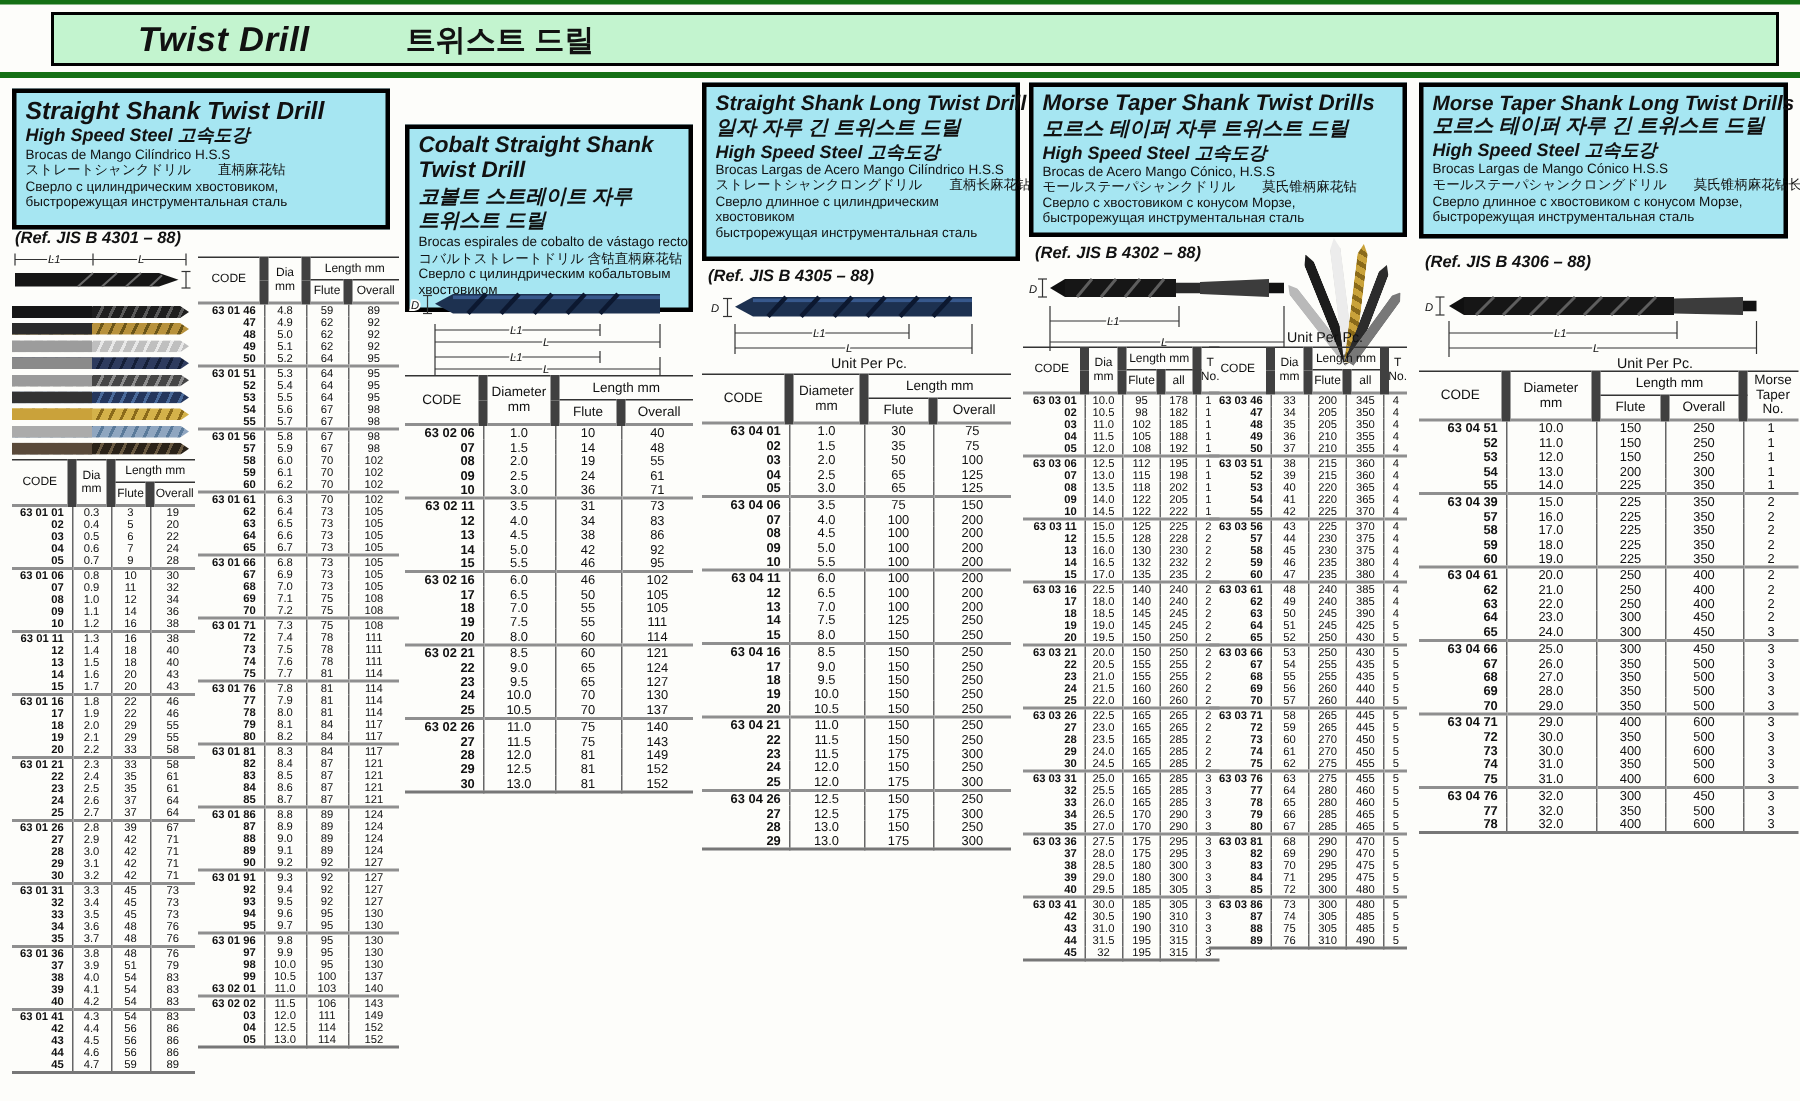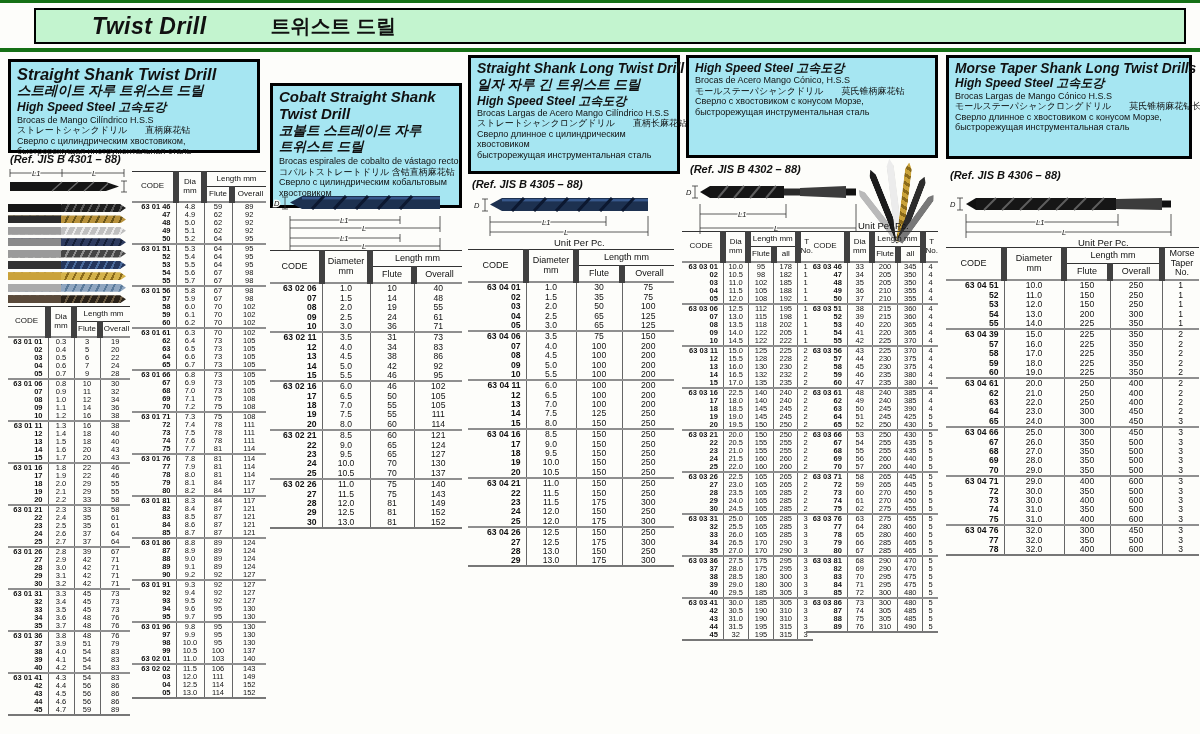--- a/index.html
+++ b/index.html
@@ -106,21 +106,20 @@
 <div class="page">
   <div class="rule r-top"></div>
   <div class="title-bar">
     <span class="t-en">Twist Drill</span>
     <span class="t-ko">트위스트 드릴</span>
   </div>
   <div class="rule r-under"></div>
 
   <div class="hbox" id="h1">
       <div class="hl-en">Straight Shank Twist Drill</div>
-      <div class="hl-ko">스트레이트 자루 트위스트 드릴</div>
       <div class="hl-hss">High Speed Steel 고속도강</div>
       <div class="hl-sm">Brocas de Mango Cilíndrico H.S.S</div>
       <div class="hl-sm">ストレートシャンクドリル　　直柄麻花钻</div>
       <div class="hl-sm">Сверло с цилиндрическим хвостовиком,</div>
       <div class="hl-sm">быстрорежущая инструментальная сталь</div>
     </div>
   <div class="ref" id="ref1">(Ref. JIS B 4301 – 88)</div>
   <svg id="dim1" width="122" height="34">
     <line x1="4" y1="7" x2="118" y2="7" stroke="#333" stroke-width="0.8"></line>
     <line x1="4" y1="3" x2="4" y2="11" stroke="#333" stroke-width="0.8"></line>
@@ -1262,20 +1261,22 @@
             <td class="code">29</td>
             <td>13.0</td>
             <td>175</td>
             <td>300</td>
           </tr>
         </tbody>
       </table>
     </div>
 
   <div class="hbox" id="h4">
+      <div class="hl-en">Morse Taper Shank Twist Drills</div>
+      <div class="hl-ko">모르스 테이퍼 자루 트위스트 드릴</div>
       <div class="hl-hss">High Speed Steel 고속도강</div>
       <div class="hl-sm">Brocas de Acero Mango Cónico, H.S.S</div>
       <div class="hl-sm">モールステーパシャンクドリル　　莫氏锥柄麻花钻</div>
       <div class="hl-sm">Сверло с хвостовиком с конусом Морзе,</div>
       <div class="hl-sm">быстрорежущая инструментальная сталь</div>
     </div>
   <div class="ref" id="ref4">(Ref. JIS B 4302 – 88)</div>
   <svg id="diag4" width="174" height="56">
     <text class="dimtxt" x="0" y="17">D</text>
     <line x1="9" y1="8" x2="9" y2="20" stroke="#333" stroke-width="0.8"></line>
@@ -1982,20 +1983,21 @@
             <td>310</td>
             <td>490</td>
             <td>5</td>
           </tr>
         </tbody>
       </table>
     </div>
 
   <div class="hbox" id="h5">
       <div class="hl-en">Morse Taper Shank Long Twist Drills</div>
+      <div class="hl-ko">모르스 테이퍼 자루 긴 트위스트 드릴</div>
       <div class="hl-hss">High Speed Steel 고속도강</div>
       <div class="hl-sm">Brocas Largas de Mango Cónico H.S.S</div>
       <div class="hl-sm">モールステーパシャンクロングドリル　　莫氏锥柄麻花钻长</div>
       <div class="hl-sm">Сверло длинное с хвостовиком с конусом Морзе,</div>
       <div class="hl-sm">быстрорежущая инструментальная сталь</div>
     </div>
   <div class="ref" id="ref5">(Ref. JIS B 4306 – 88)</div>
   <svg id="diag5" width="240" height="50">
     <text class="dimtxt" x="0" y="19">D</text>
     <line x1="10" y1="10" x2="10" y2="22" stroke="#333" stroke-width="0.8"></line>

